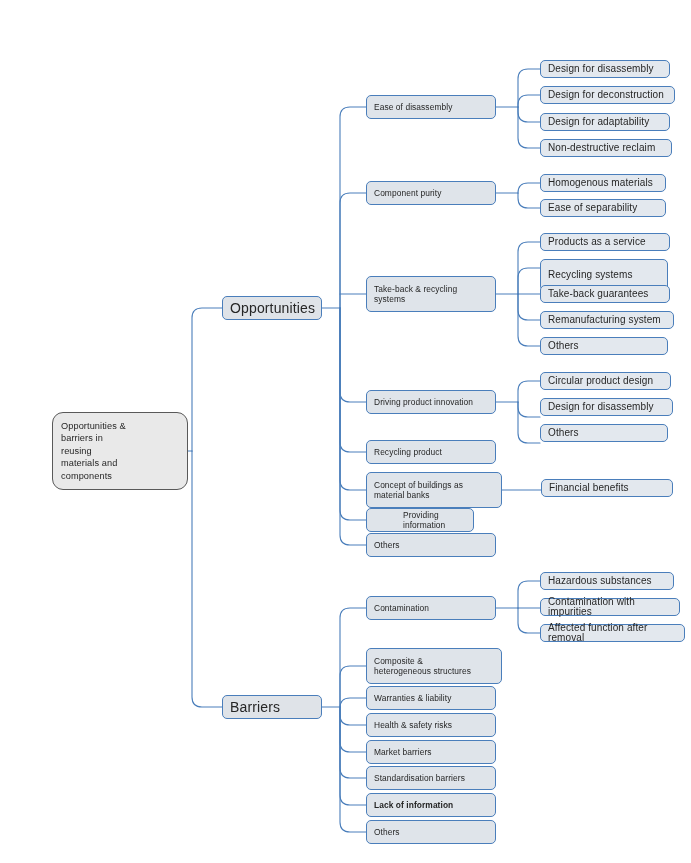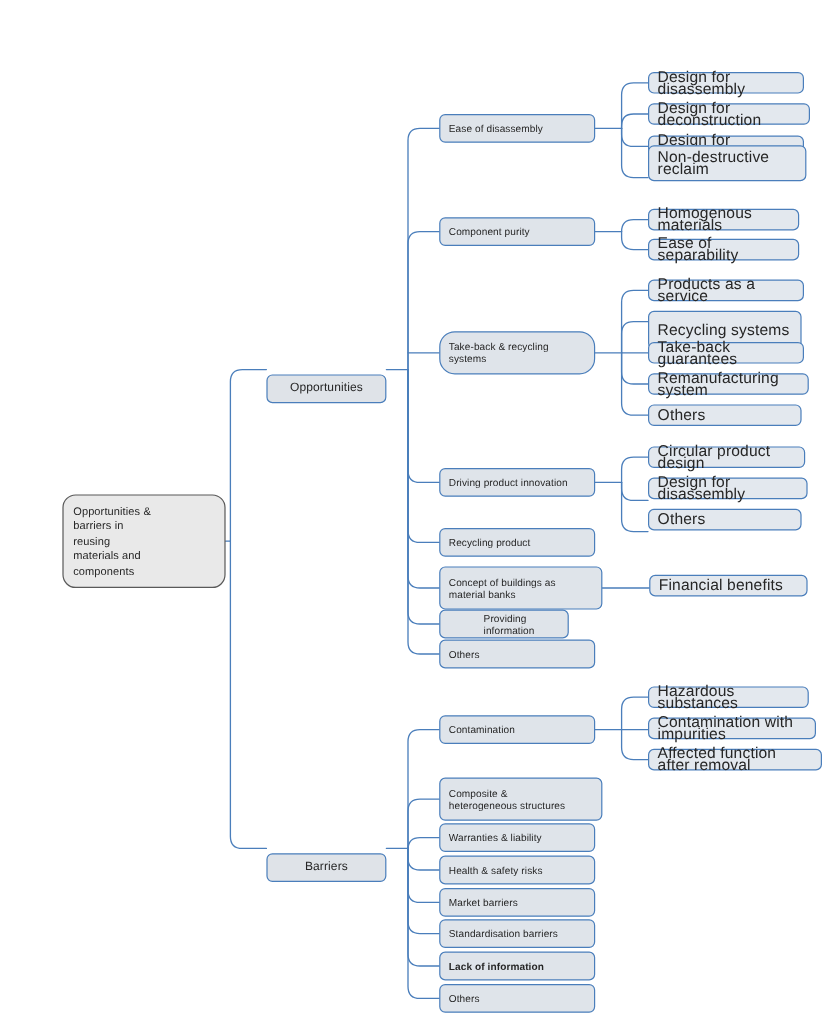--- a/index.html
+++ b/index.html
@@ -30,32 +30,31 @@
     background: #dde5ef;
     color: #262626;
     font-size: 8.2px;
     line-height: 10.5px;
     padding: 2px 7px;
     letter-spacing: 0.01em;
     white-space: pre-line;
   }
   .node.lvl2 {
     justify-content: center;
-    text-align: center;
+    text-align: left;
     background: #dfe3e8;
-    font-size: 10px;
-    margin-top: 16px;
+    font-size: 14px;
   }
   .node.lvl3 {
     background: #dfe4ea;
     font-size: 8.4px;
   }
   .node.lvl4 {
     background: #e3e8ee;
-    font-size: 13px;
+    font-size: 10px;
   }
   .node.root {
     border: 1.4px solid #595959;
     border-radius: 11px;
     background: #e9e9e9;
     justify-content: center;
     font-size: 9.2px;
     line-height: 12.6px;
     padding: 4px 8px;
   }
@@ -155,21 +154,21 @@
   <div class="node lvl2" style="left:222px; top:695px; width:100px; height:24px;">
     <span class="lbl">Barriers</span>
   </div>
 
   <div class="node lvl3" style="left:366px; top:95px; width:130px; height:24px;">
     <span class="lbl">Ease of disassembly</span>
   </div>
   <div class="node lvl3" style="left:366px; top:181px; width:130px; height:24px;">
     <span class="lbl">Component purity</span>
   </div>
-  <div class="node lvl3" style="left:366px; top:276px; width:130px; height:36px;border-radius:13px;">
+  <div class="node lvl3" style="left:366px; top:276px; width:130px; height:36px;">
     <span class="lbl">Take-back &amp; recycling
 systems</span>
   </div>
   <div class="node lvl3" style="left:366px; top:390px; width:130px; height:24px;">
     <span class="lbl">Driving product innovation</span>
   </div>
   <div class="node lvl3" style="left:366px; top:440px; width:130px; height:24px;">
     <span class="lbl">Recycling product</span>
   </div>
   <div class="node lvl3" style="left:366px; top:472px; width:136px; height:36px;">
@@ -185,21 +184,21 @@
 
   <div class="node lvl4" style="left:540px; top:60px; width:130px; height:18px;">
     <span class="lbl">Design for disassembly</span>
   </div>
   <div class="node lvl4" style="left:540px; top:86px; width:135px; height:18px;">
     <span class="lbl">Design for deconstruction</span>
   </div>
   <div class="node lvl4" style="left:540px; top:113px; width:130px; height:18px;">
     <span class="lbl">Design for adaptability</span>
   </div>
-  <div class="node lvl4" style="left:540px; top:121px; width:132px; height:30px;">
+  <div class="node lvl4" style="left:540px; top:139px; width:132px; height:18px;">
     <span class="lbl">Non-destructive reclaim</span>
   </div>
 
   <div class="node lvl4" style="left:540px; top:174px; width:126px; height:18px;">
     <span class="lbl">Homogenous materials</span>
   </div>
   <div class="node lvl4" style="left:540px; top:199px; width:126px; height:18px;">
     <span class="lbl">Ease of separability</span>
   </div>
 

